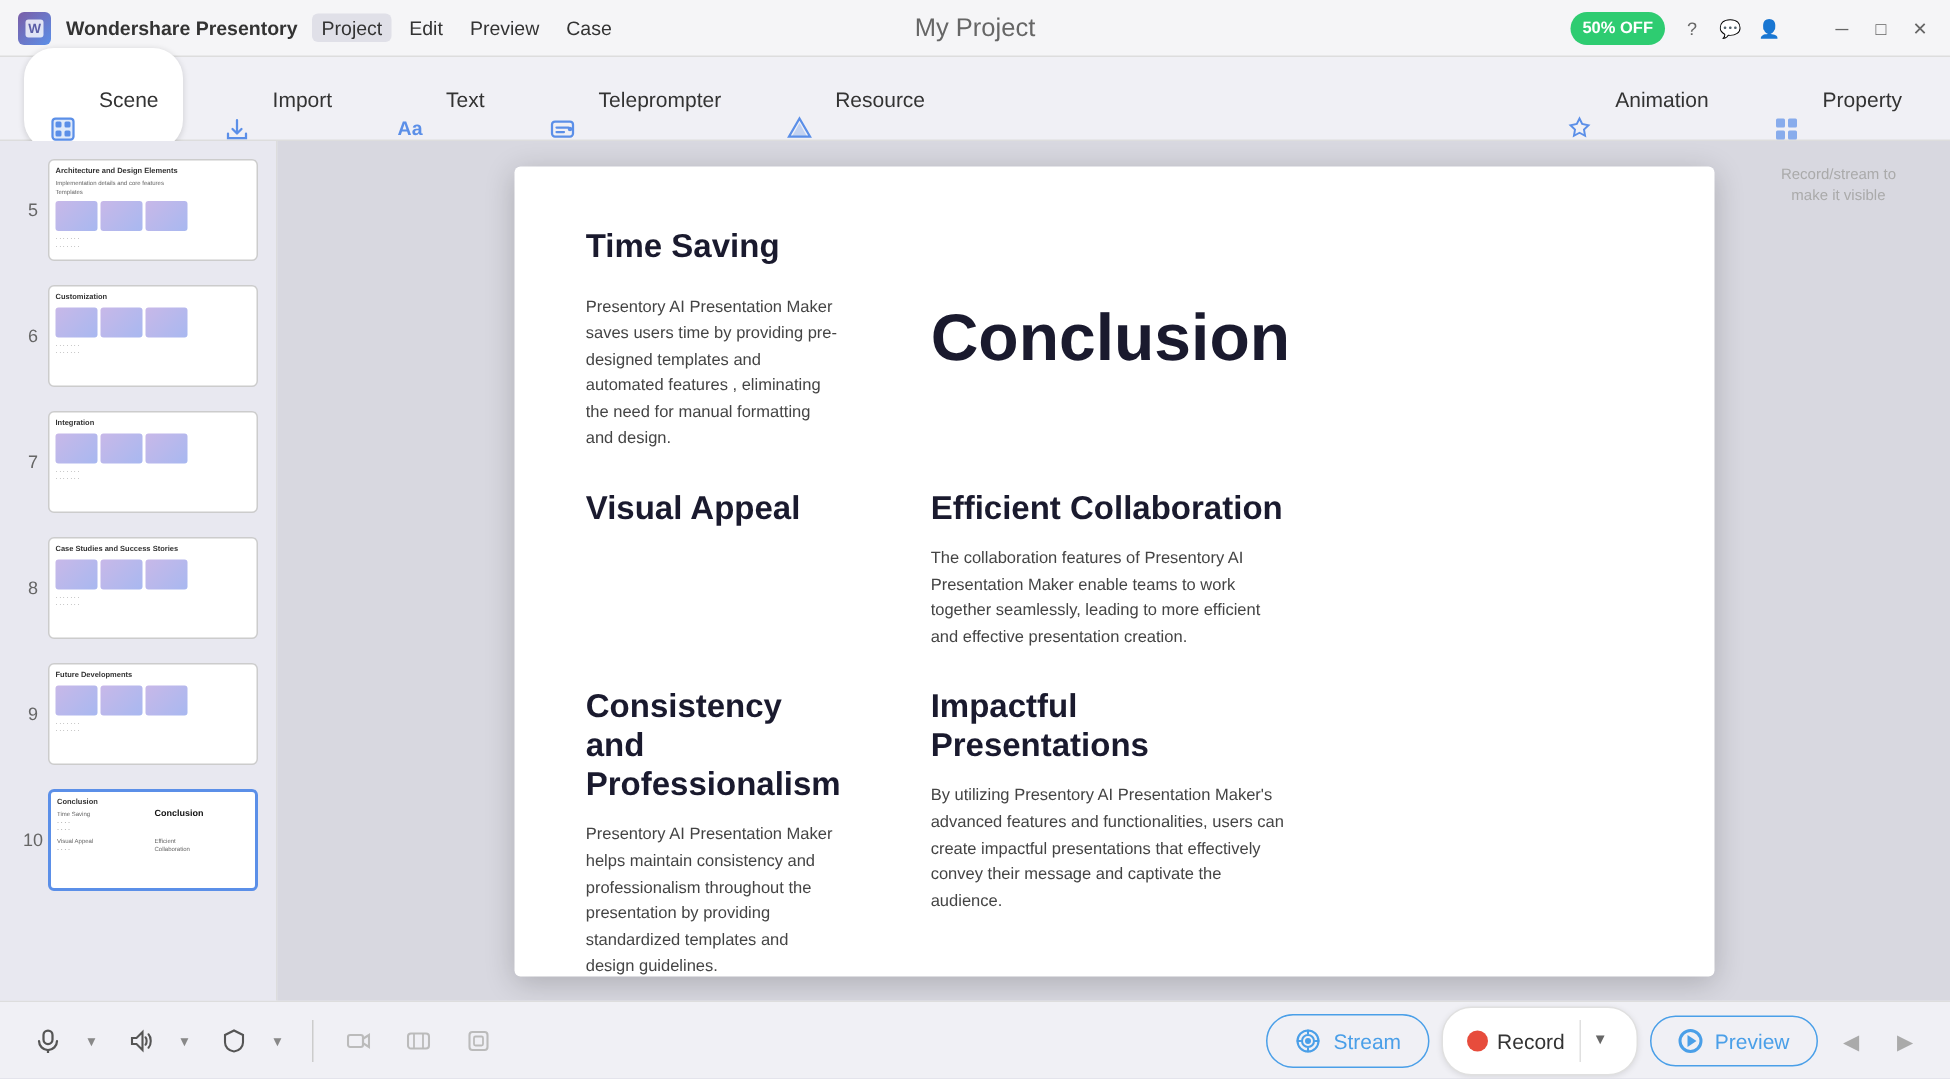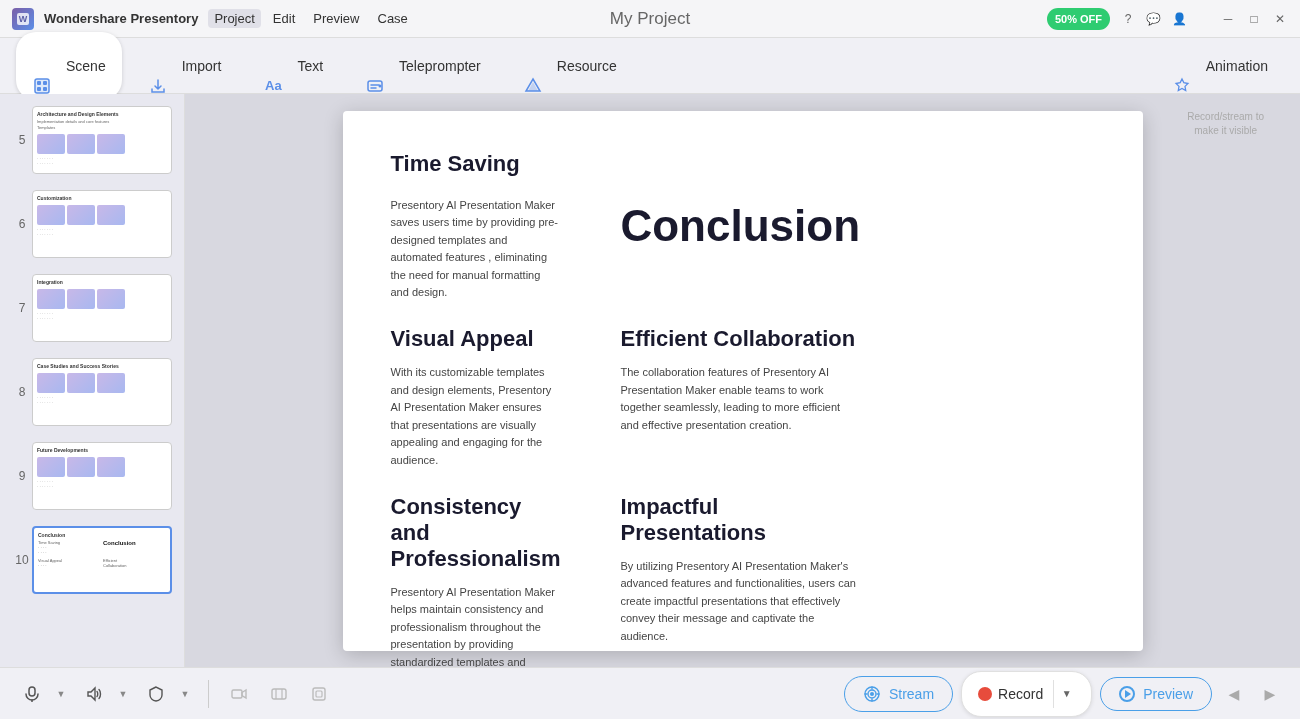--- a/index.html
+++ b/index.html
@@ -227,20 +227,31 @@
 
   <div class="toolbar-btn">
     <span class="toolbar-icon">
       <svg width="18" height="18" viewBox="0 0 18 18" fill="none">
         <path d="M9 2l1.8 3.6L15 6.5l-3 2.9.7 4.1L9 11.5 5.3 13.5l.7-4.1L3 6.5l4.2-.9L9 2z" stroke="#5b8fe8" stroke-width="1.3" fill="none"></path>
       </svg>
     </span>
     <span>Animation</span>
   </div>
 
+  <div class="toolbar-btn">
+    <span class="toolbar-icon">
+      <svg width="18" height="18" viewBox="0 0 18 18" fill="none">
+        <rect x="2" y="2" width="6" height="6" rx="1" fill="#5b8fe8" opacity="0.7"></rect>
+        <rect x="10" y="2" width="6" height="6" rx="1" fill="#5b8fe8" opacity="0.7"></rect>
+        <rect x="2" y="10" width="6" height="6" rx="1" fill="#5b8fe8" opacity="0.7"></rect>
+        <rect x="10" y="10" width="6" height="6" rx="1" fill="#5b8fe8" opacity="0.7"></rect>
+      </svg>
+    </span>
+    <span>Property</span>
+  </div>
 </div>
 
 <div class="main-layout">
 
   <div class="sidebar">
 
     <div class="slide-thumb">
       <span class="slide-num">5</span>
       <div class="slide-preview">
         <div style="font-size:5px;font-weight:bold;color:#333;margin-bottom:2px;">Architecture and Design Elements</div>
@@ -337,21 +348,20 @@
           <div class="section-body">Presentory AI Presentation Maker saves users time by providing pre-designed templates and automated features , eliminating the need for manual formatting and design.</div>
         </div>
 
         <div class="cell-top-right">
           <div class="section-title conclusion">Conclusion</div>
         </div>
 
         <div class="cell-mid-left">
           <div class="section-title">Visual Appeal</div>
           <div style="height:12px;"></div>
-          <div class="section-body">With its customizable templates and design elements, Presentory AI Presentation Maker ensures that presentations are visually appealing and engaging for the audience.</div>
         </div>
 
         <div class="cell-mid-right">
           <div class="section-title">Efficient Collaboration</div>
           <div style="height:12px;"></div>
           <div class="section-body">The collaboration features of Presentory AI Presentation Maker enable teams to work together seamlessly, leading to more efficient and effective presentation creation.</div>
         </div>
 
         <div class="cell-bot-left">
           <div class="section-title">Consistency and Professionalism</div>

